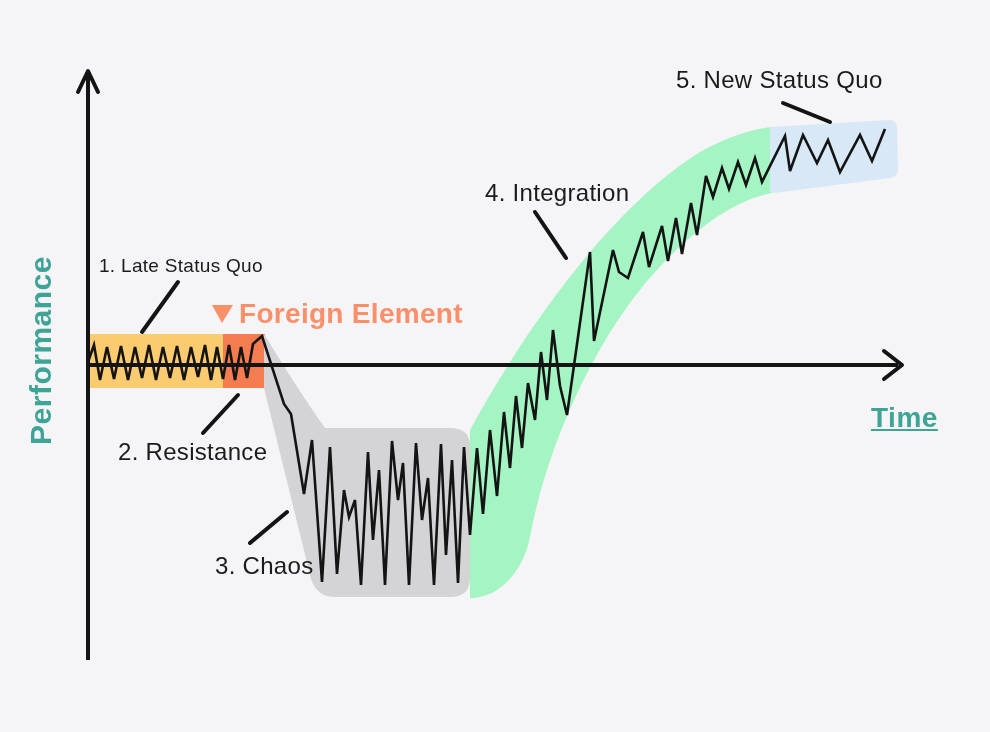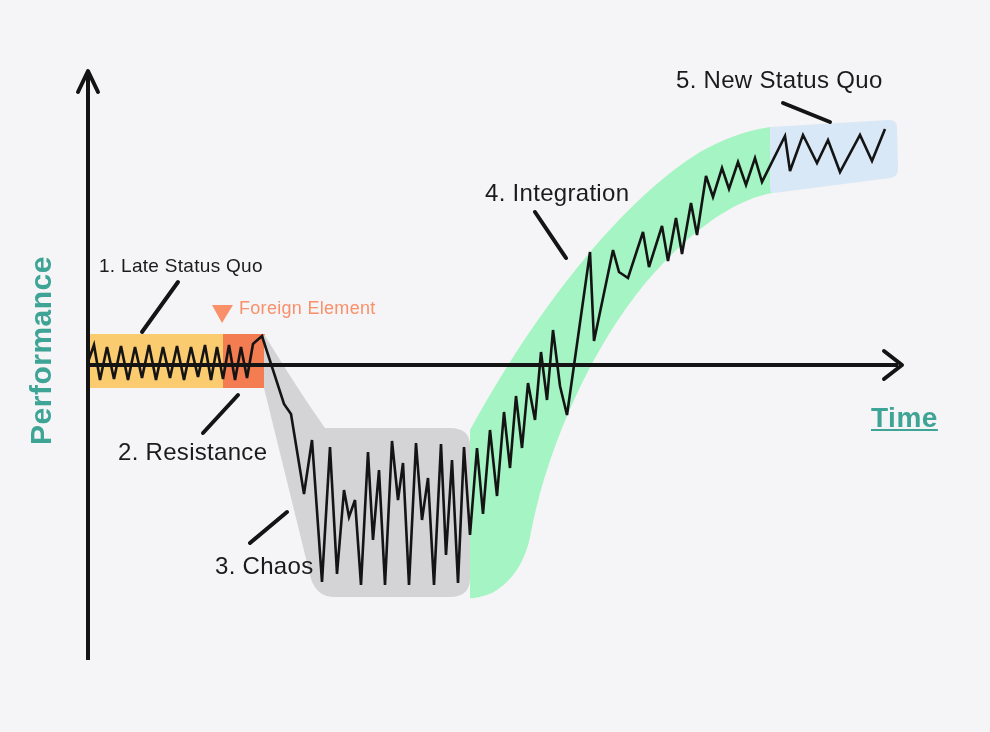--- a/index.html
+++ b/index.html
@@ -20,22 +20,22 @@
     white-space: nowrap;
   }
   .lbl-1 { left: 99px; top: 255px; font-size: 19px; }
   .lbl-2 { left: 118px; top: 438px; }
   .lbl-3 { left: 215px; top: 552px; }
   .lbl-4 { left: 476px; top: 179px; margin-left: 9px; }
   .lbl-5 { left: 676px; top: 66px; }
   .lbl-foreign {
     left: 239px; top: 298px;
     color: #F9906A;
-    font-size: 18px;
-    font-weight: 400;
+    font-size: 28px;
+    font-weight: 700;
     text-align: center;
   }
   .axis-label {
     position: absolute;
     color: #3EA495;
     font-weight: bold;
     white-space: nowrap;
     letter-spacing: 0.5px;
   }
   .axis-label-time { left: 871px; top: 402px; font-size: 28px; text-decoration: underline; }

